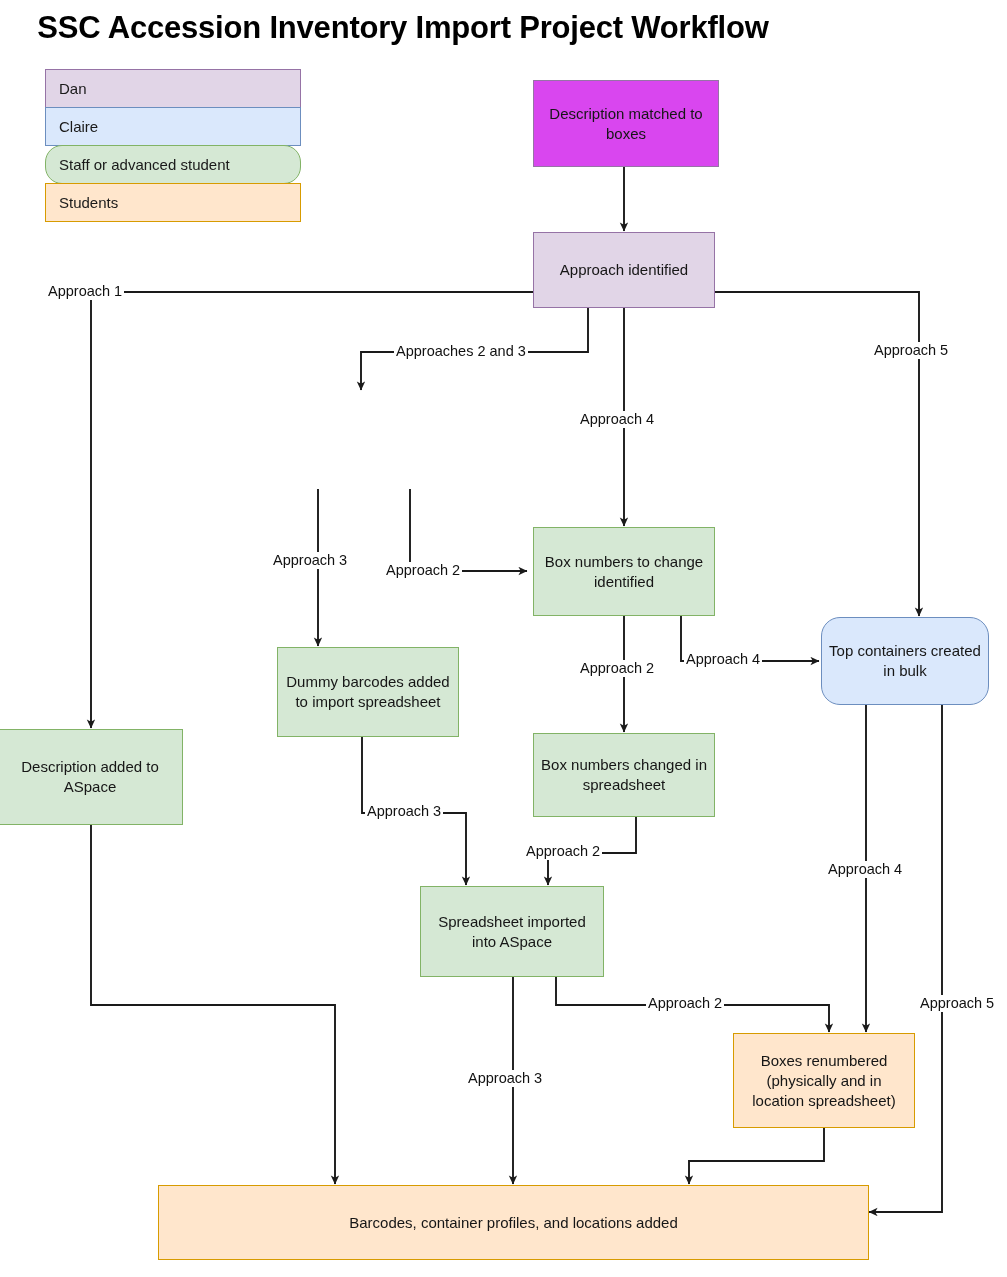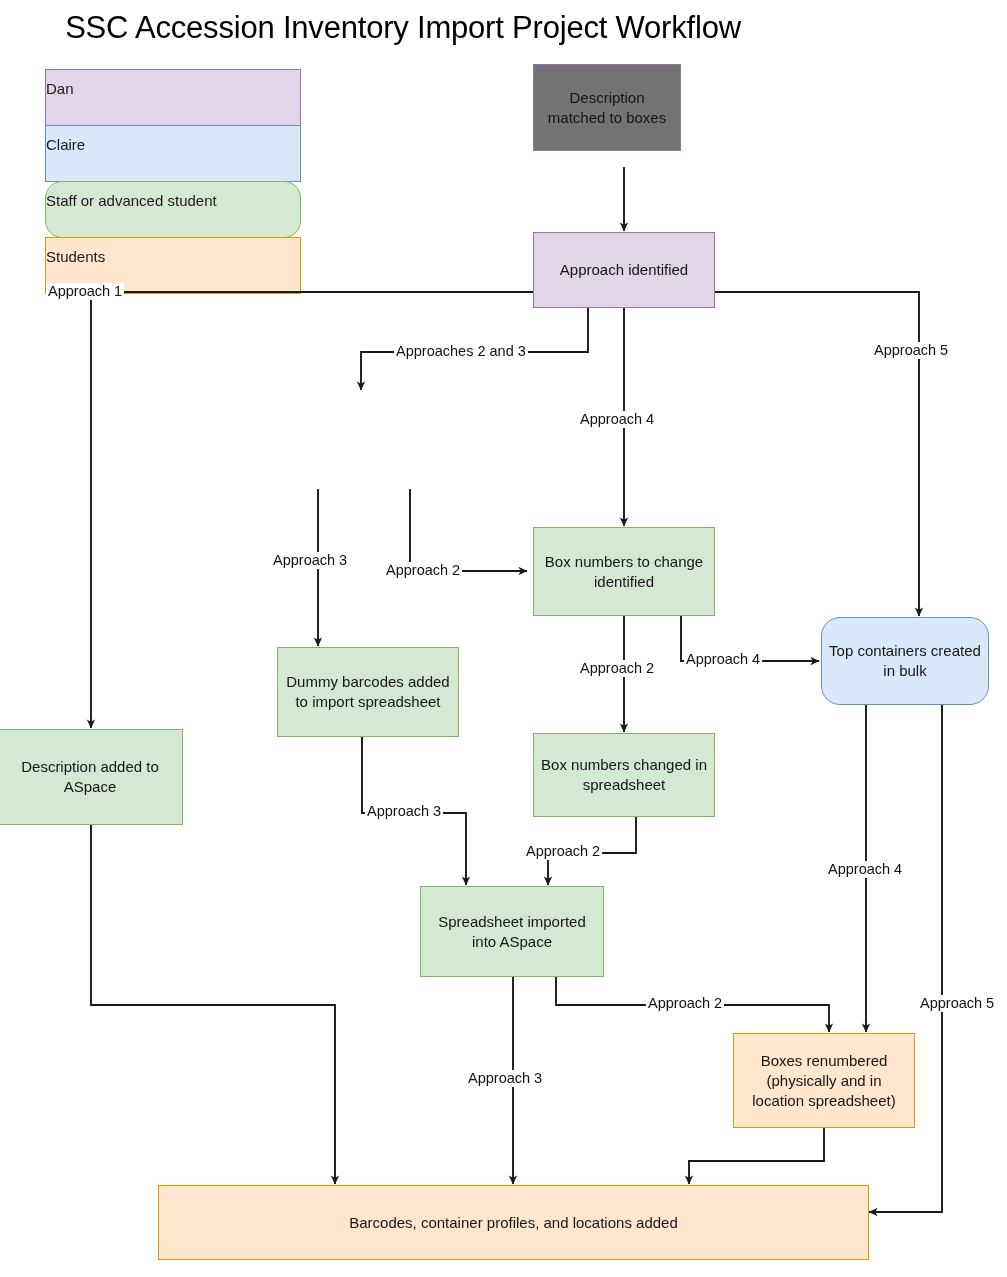--- a/index.html
+++ b/index.html
@@ -26,34 +26,35 @@
     height: 1277px;
     pointer-events: none;
   }
   .title {
     position: absolute;
     left: 0;
     top: 10px;
     width: 806px;
     text-align: center;
     font-size: 31px;
-    font-weight: normal;
+    font-weight: bold;
     color: #000000;
     letter-spacing: -0.2px;
   }
   .legend {
     position: absolute;
     left: 45px;
     top: 69px;
     width: 256px;
   }
   .legend-row {
     box-sizing: border-box;
-    height: 57px;
+    height: 39px;
     line-height: 37px;
+    padding-left: 13px;
     font-size: 15px;
     color: #1a1a1a;
     border: 1px solid #000;
     margin-top: -1px;
   }
   .legend-row:first-child { margin-top: 0; }
 
   .node {
     position: absolute;
     box-sizing: border-box;
@@ -138,21 +139,21 @@
       <path d="M556,977 L556,1005 L829,1005 L829,1032"></path>
 
       <path d="M866,705 L866,1032"></path>
 
       <path d="M942,705 L942,1212 L869,1212"></path>
 
       <path d="M824,1128 L824,1161 L689,1161 L689,1184"></path>
     </g>
   </svg>
 
-  <div class="node" style="left:533px;top:64px;width:148px;height:87px;background:#737373;border-color:#9673a6;">
+  <div class="node" style="left:533px;top:80px;width:186px;height:87px;background:#d946ef;border-color:#9673a6;">
     <span>Description matched to boxes</span>
   </div>
 
   <div class="node" style="left:533px;top:232px;width:182px;height:76px;background:#e1d5e7;border-color:#9673a6;">
     <span>Approach identified</span>
   </div>
 
 
   <div class="node" style="left:533px;top:527px;width:182px;height:89px;background:#d5e8d4;border-color:#82b366;">
     <span>Box numbers to change identified</span>

